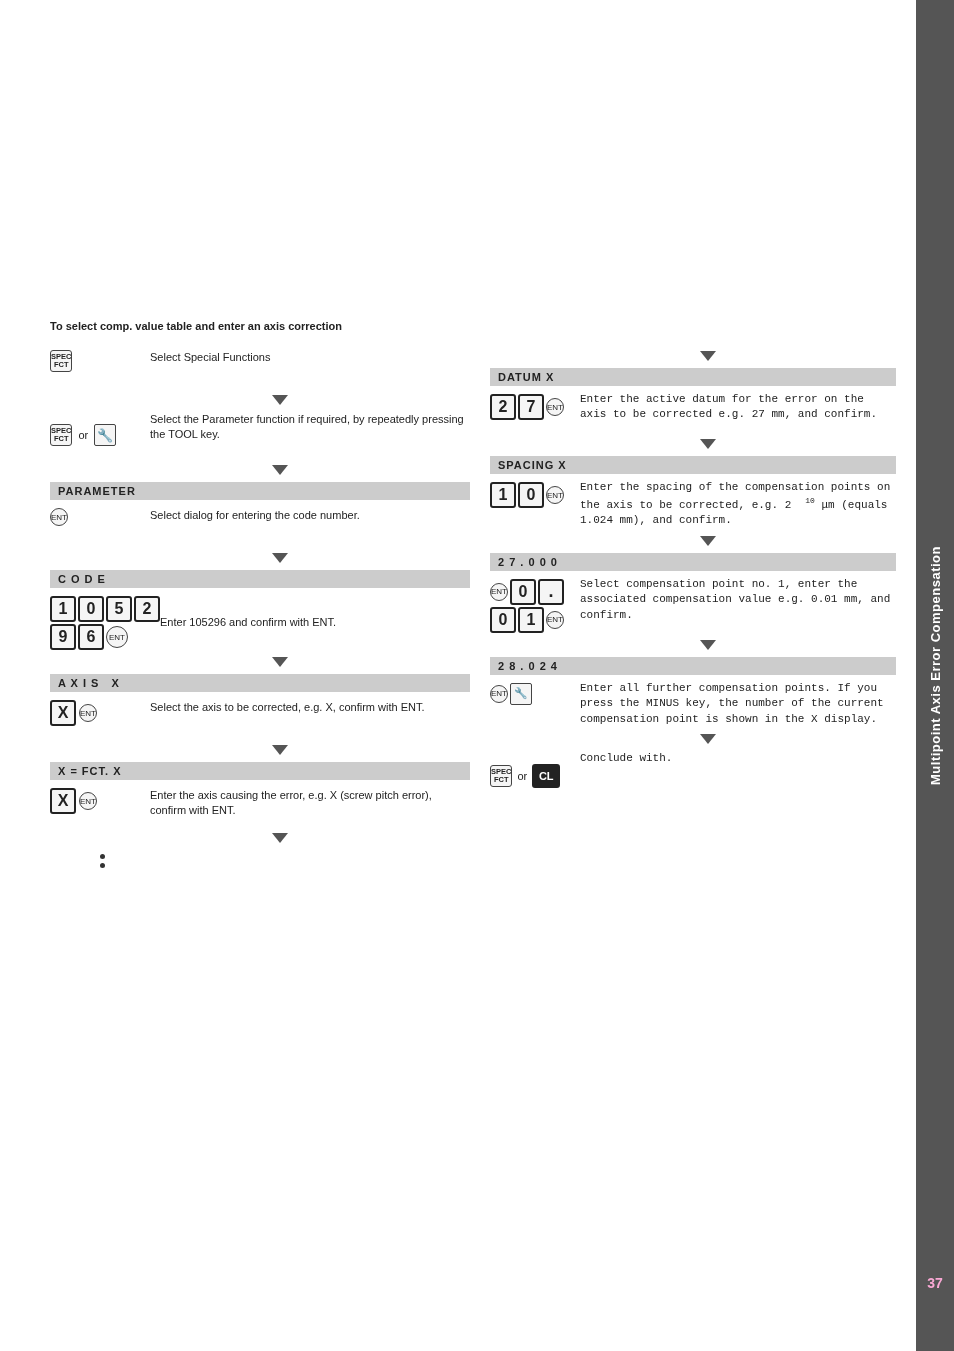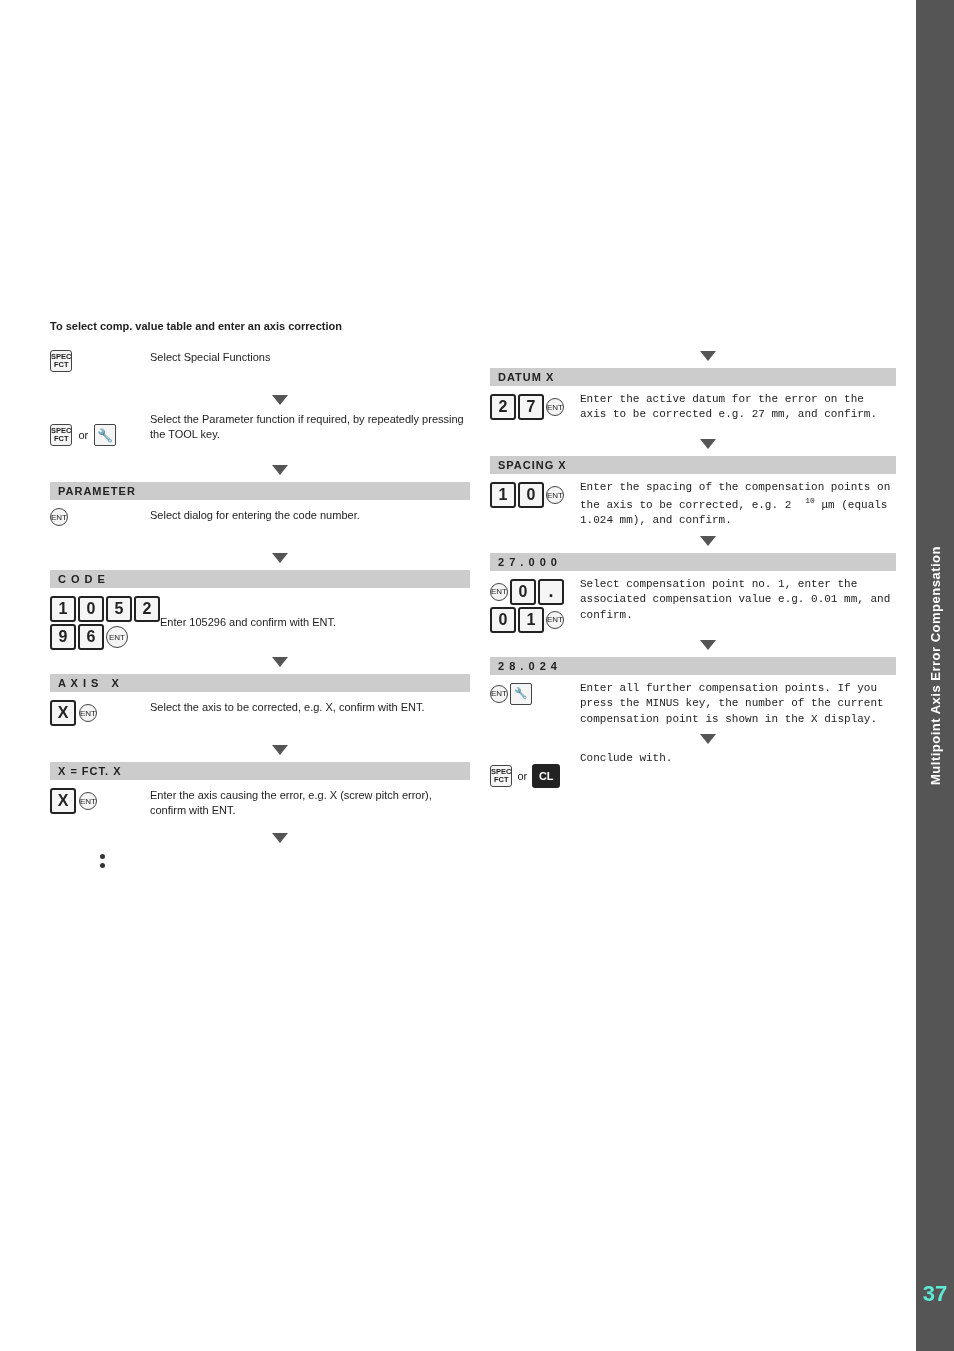--- a/index.html
+++ b/index.html
@@ -39,25 +39,25 @@
       font-size: 13px;
       font-weight: bold;
       writing-mode: vertical-rl;
       transform: rotate(180deg);
       white-space: nowrap;
       letter-spacing: 0.5px;
       margin-bottom: 20px;
     }
 
     .page-number {
-      color: #5eead4;
-      font-size: 22px;
+      color: #f9a8d4;
+      font-size: 14px;
       font-weight: bold;
       position: absolute;
-      bottom: 44px;
+      bottom: 60px;
     }
 
     
     .main-content {
       position: absolute;
       left: 0;
       top: 0;
       right: 38px;
       padding: 40px 20px 40px 50px;
     }

